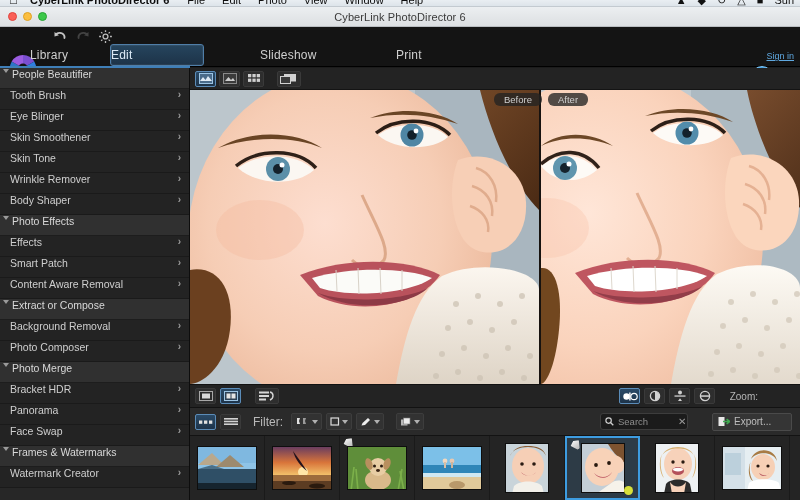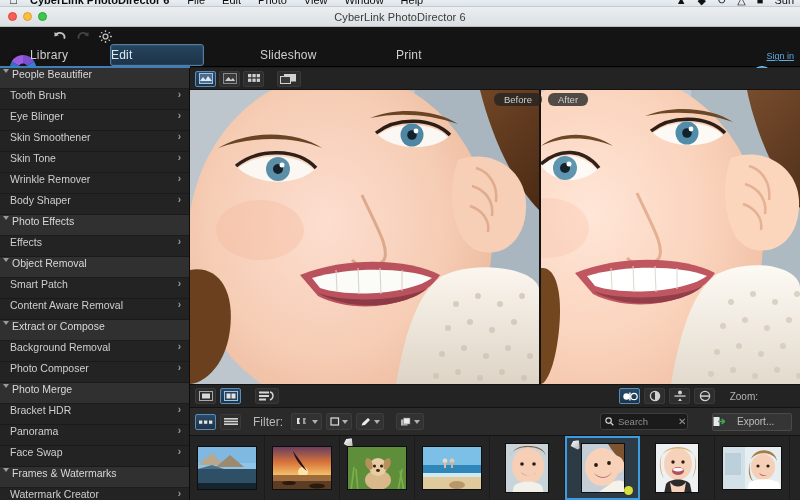--- a/index.html
+++ b/index.html
@@ -165,21 +165,21 @@
   }
   .searchbox input {
     background:transparent; border:0; outline:0; color:#c4c4c4;
     font-size:9.5px; width:56px; font-family:"Liberation Sans", sans-serif;
   }
   .searchbox input::placeholder{ color:#8e8e8e; }
   .clr { color:#9a9a9a; font-size:10px; cursor:pointer; }
   .exportbtn {
     position:absolute; right:8px; width:80px; height:18px;
     background:#353535; border:1px solid #4a4a4a; border-radius:2px;
-    display:flex; align-items:center; gap:12px; 
+    display:flex; align-items:center; gap:4px; padding-left:5px;
     font-size:10px; color:#bdbdbd; cursor:pointer;
   }
 
   
   .filmstrip {
     position:absolute; left:190px; top:436px; width:610px; height:64px;
     background:#242424; display:flex; align-items:center;
   }
   .cell {
     width:75px; height:64px; border-right:1px solid #1a1a1a;
@@ -330,24 +330,20 @@
 
     <div class="grp">
       <span class="caret"></span>
       <span>Photo Effects</span>
     </div>
     <div class="item">
       <span>Effects</span>
       <span class="chev">›</span>
     </div>
 
-    <div class="grp">
-      <span class="caret"></span>
-      <span>Object Removal</span>
-    </div>
     <div class="item">
       <span>Smart Patch</span>
       <span class="chev">›</span>
     </div>
     <div class="item">
       <span>Content Aware Removal</span>
       <span class="chev">›</span>
     </div>
 
     <div class="grp">

